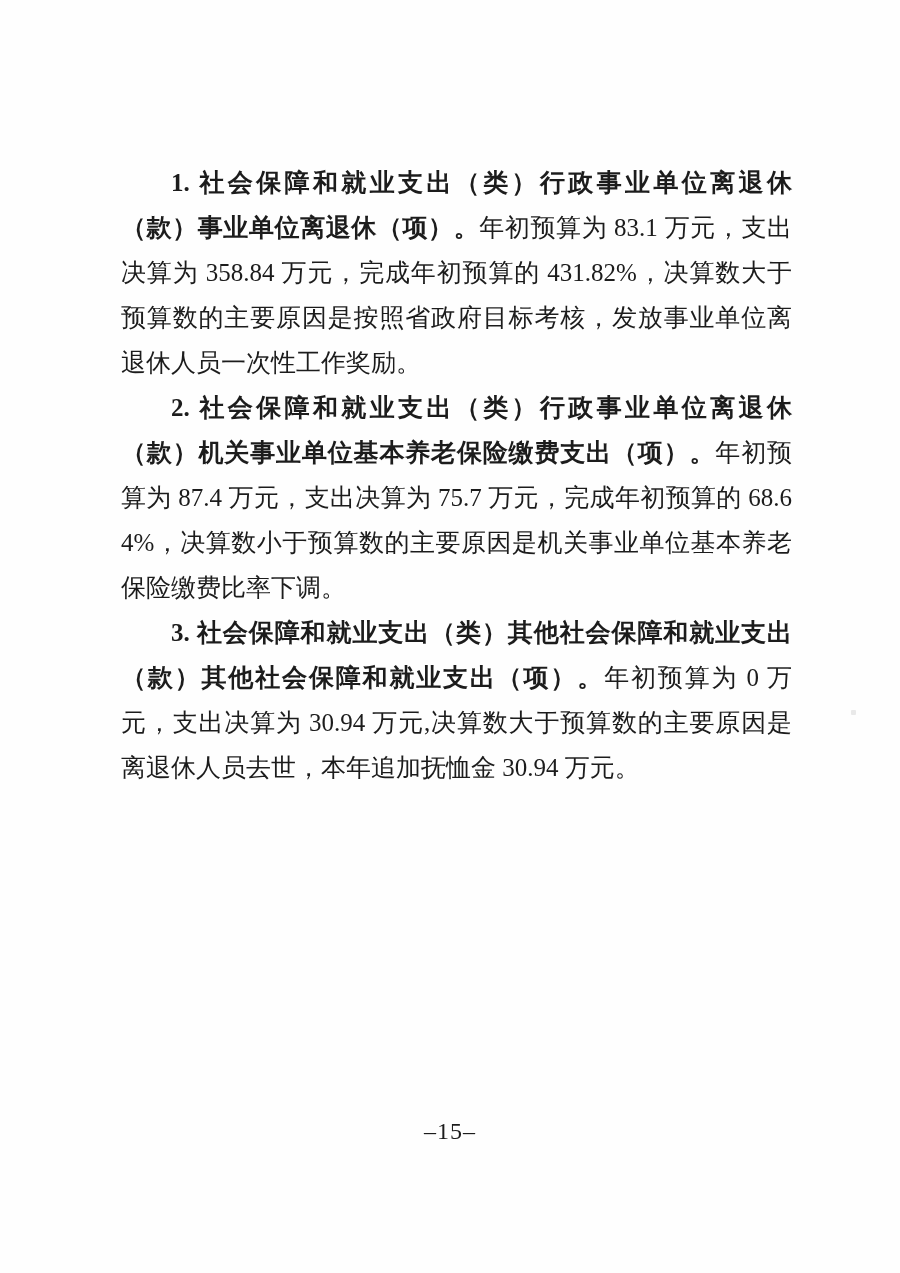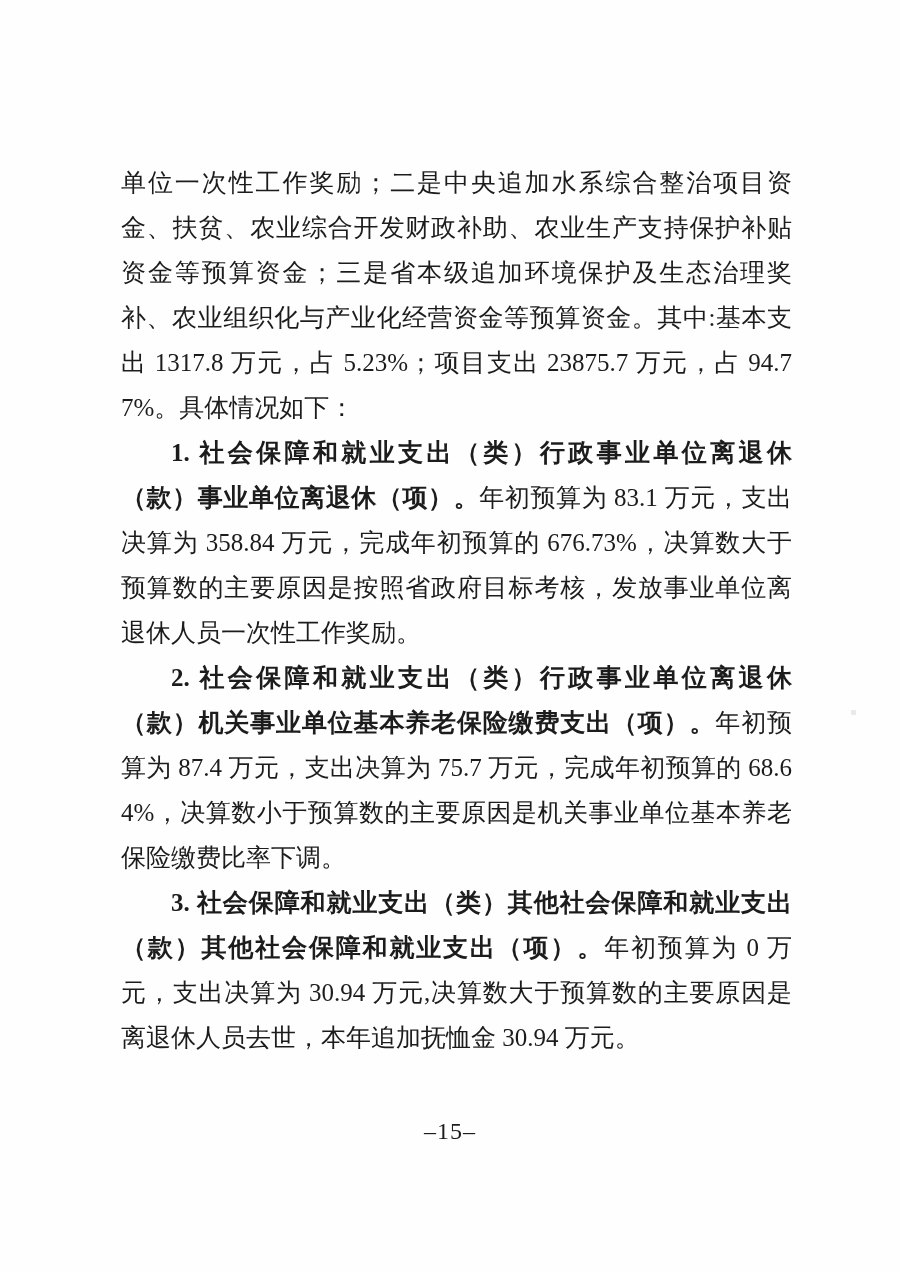--- a/index.html
+++ b/index.html
@@ -60,23 +60,22 @@
     border-radius: 1px;
   }
 </style>
 </head>
 <body>
 
 <div class="page">
 
   <div class="content">
 
-    <p class="doc-para"><span>单位一次性工作奖励；二是中央追加水系综合整治项目资金、扶贫、农业综合开发财政补助、农业生产支持保护补贴资金等预算资金；三是省本级追加环境保护及生态治理奖补、农业组织化与产业化经营资金等预算资金。其中:基本支出 1317.8 万元，占 5.23%；项目支出 23875.7 万元，占 94.77%。具体情况如下：</span></p>
 
-    <p class="doc-para indent"><span class="seg-bold">1. 社会保障和就业支出（类）行政事业单位离退休（款）事业单位离退休（项）。</span><span>年初预算为 83.1 万元，支出决算为 358.84 万元，完成年初预算的 676.73%，决算数大于预算数的主要原因是按照省政府目标考核，发放事业单位离退休人员一次性工作奖励。</span></p>
+    <p class="doc-para indent"><span class="seg-bold">1. 社会保障和就业支出（类）行政事业单位离退休（款）事业单位离退休（项）。</span><span>年初预算为 83.1 万元，支出决算为 358.84 万元，完成年初预算的 431.82%，决算数大于预算数的主要原因是按照省政府目标考核，发放事业单位离退休人员一次性工作奖励。</span></p>
 
     <p class="doc-para indent"><span class="seg-bold">2. 社会保障和就业支出（类）行政事业单位离退休（款）机关事业单位基本养老保险缴费支出（项）。</span><span>年初预算为 87.4 万元，支出决算为 75.7 万元，完成年初预算的 68.64%，决算数小于预算数的主要原因是机关事业单位基本养老保险缴费比率下调。</span></p>
 
     <p class="doc-para indent"><span class="seg-bold">3. 社会保障和就业支出（类）其他社会保障和就业支出（款）其他社会保障和就业支出（项）。</span><span>年初预算为 0 万元，支出决算为 30.94 万元,决算数大于预算数的主要原因是离退休人员去世，本年追加抚恤金 30.94 万元。</span></p>
 
 
   </div>
 
   <div class="scan-speck"></div>
 

